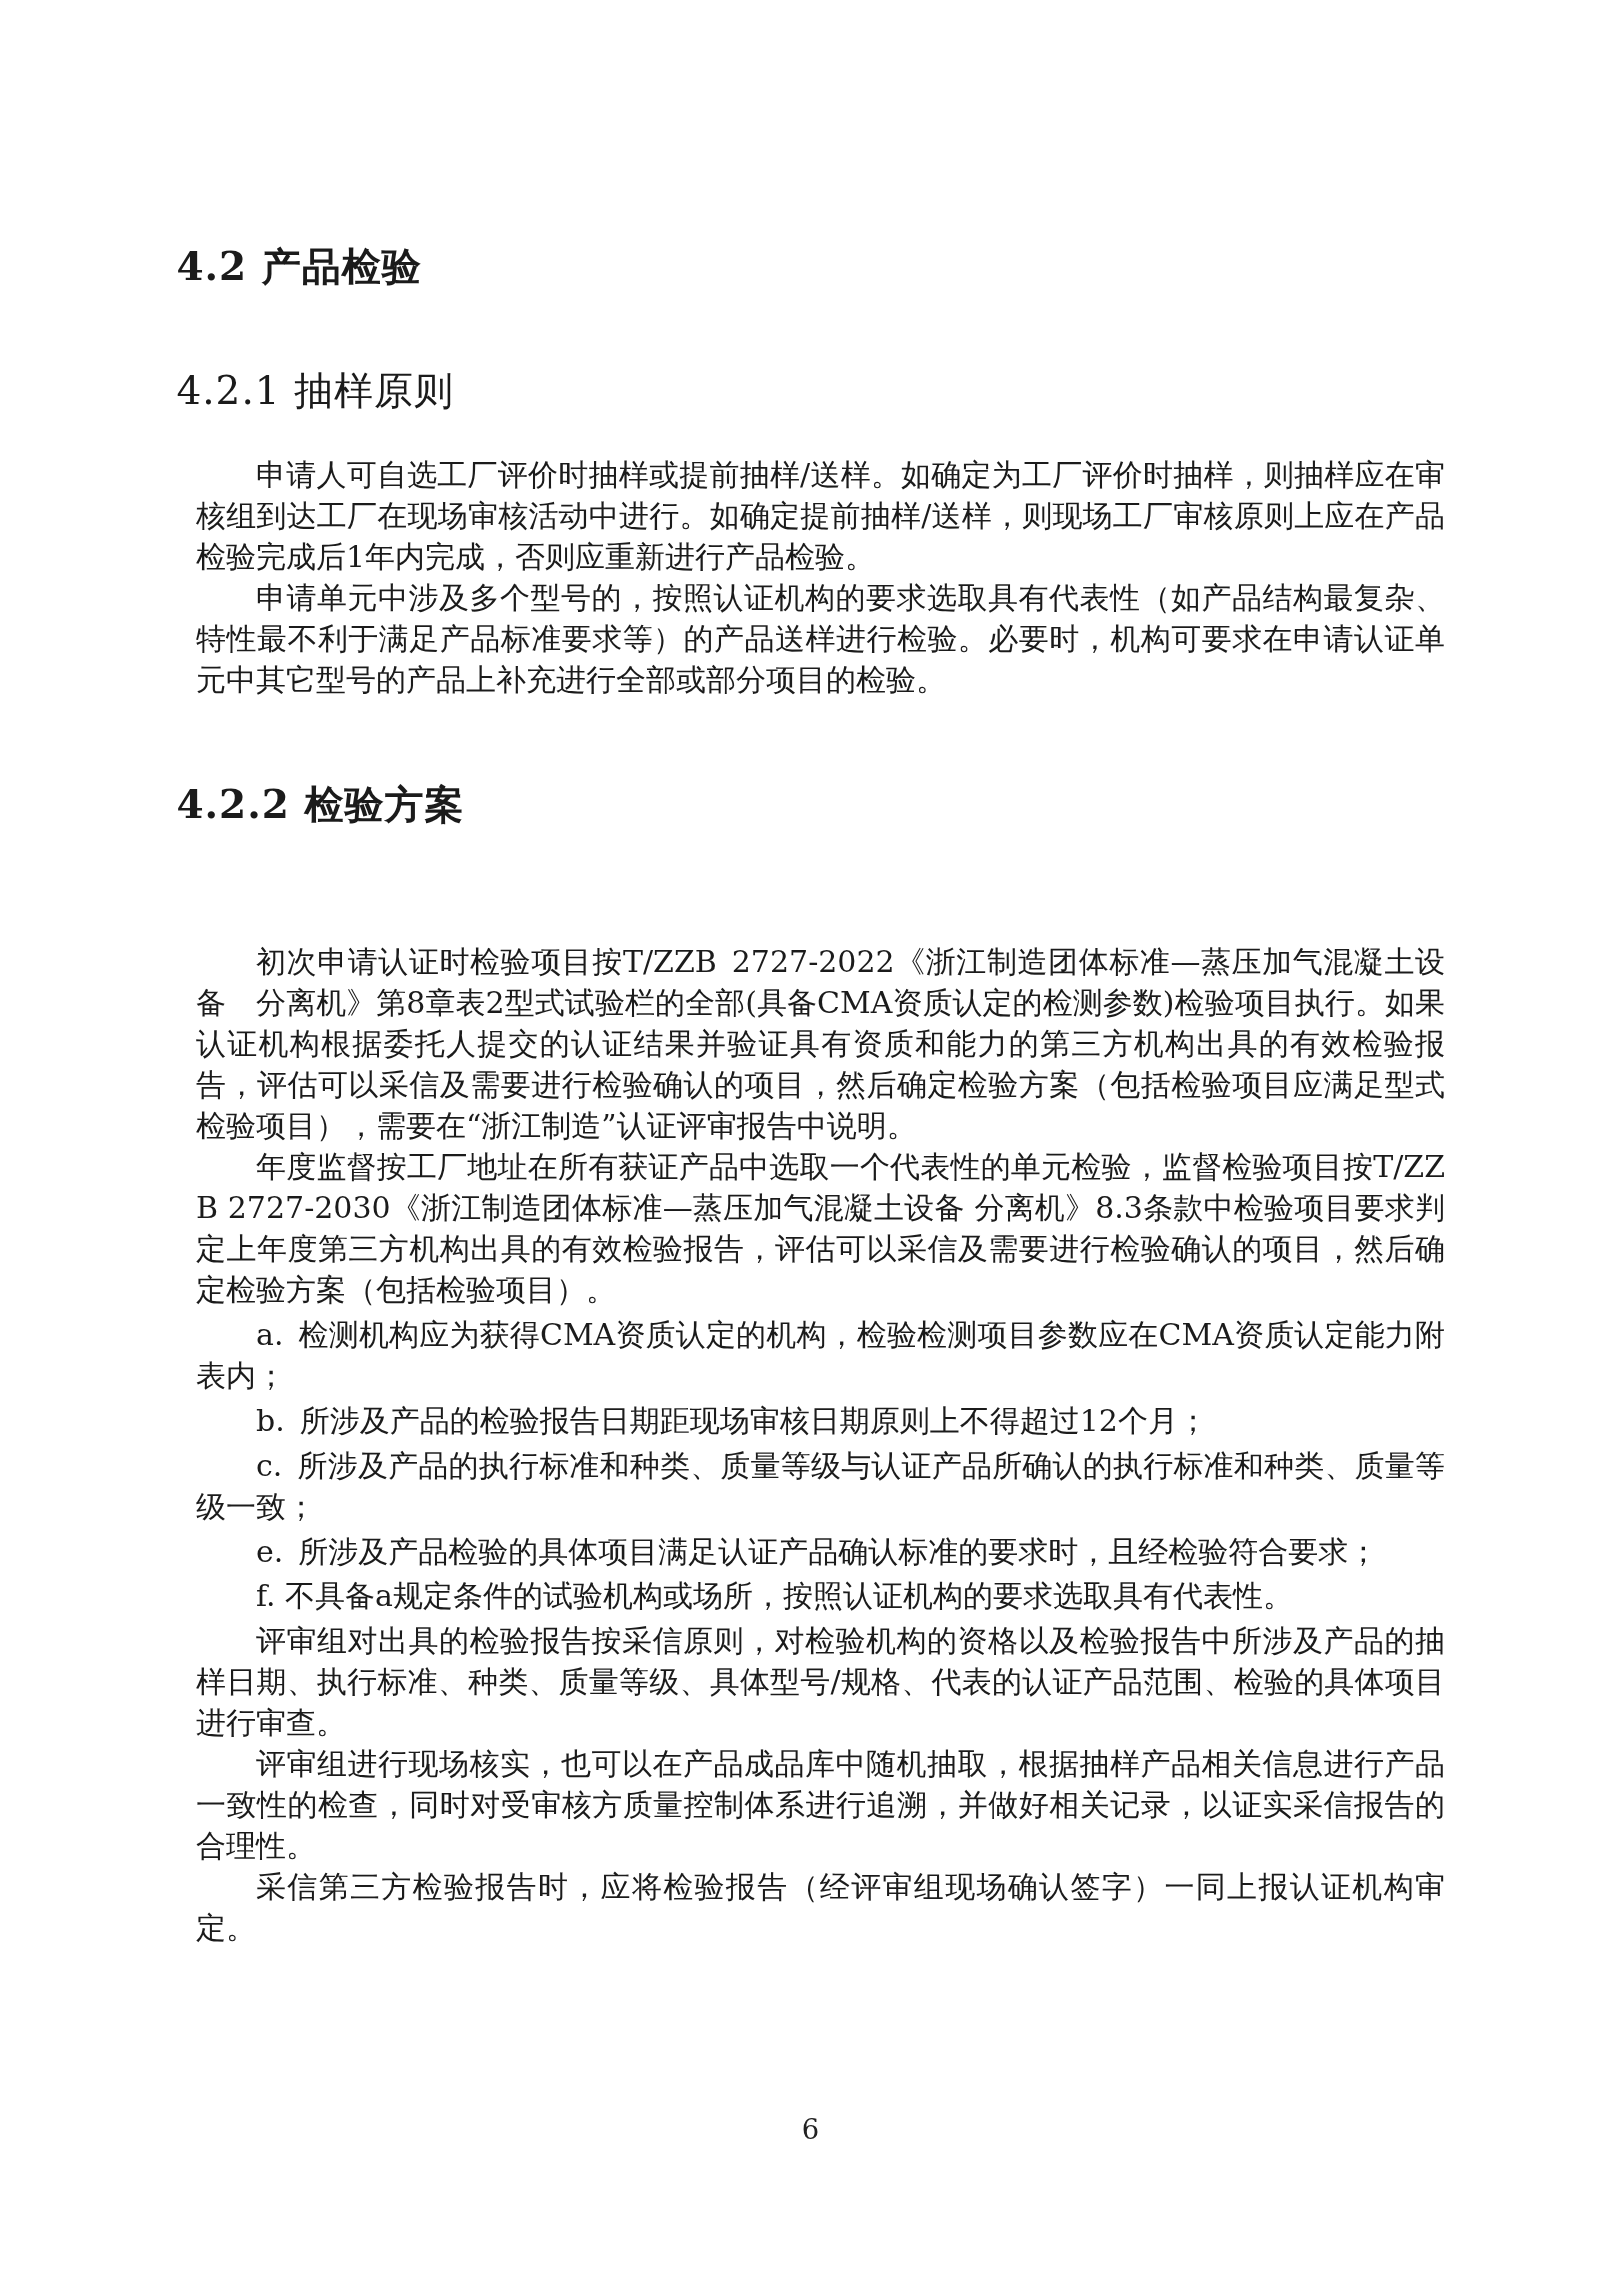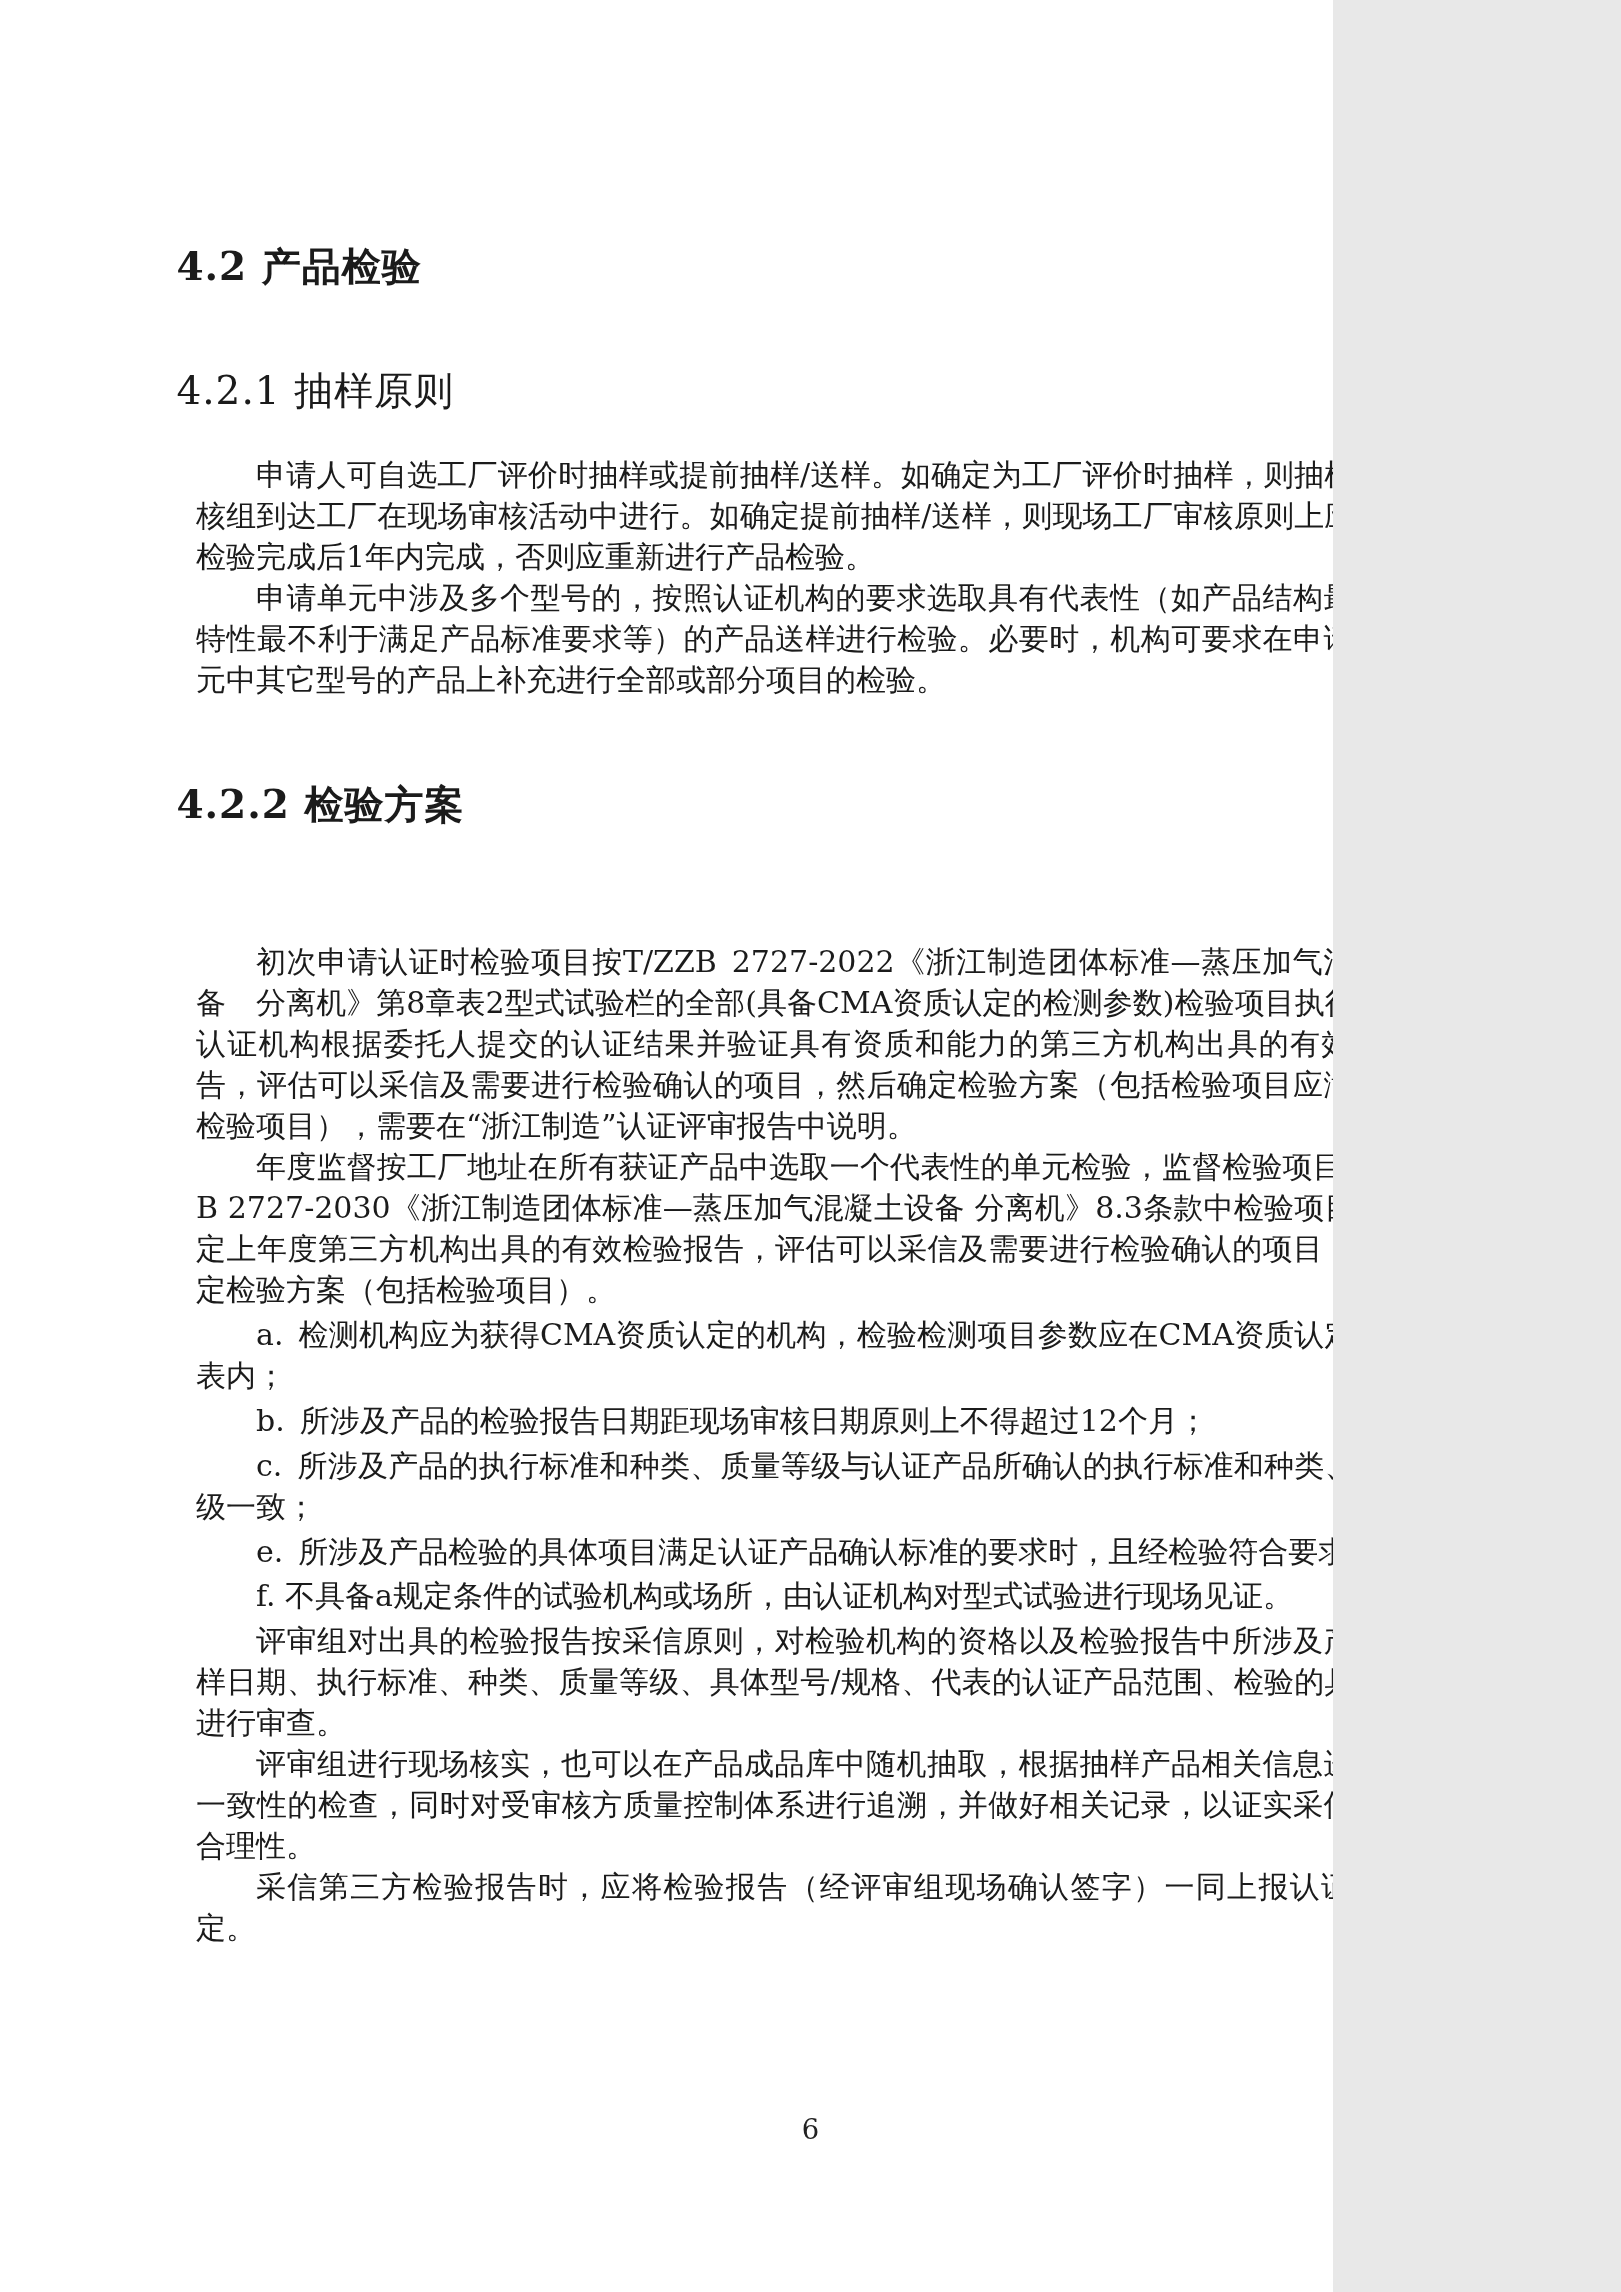--- a/index.html
+++ b/index.html
@@ -1,19 +1,19 @@
 <!DOCTYPE html>
 <html lang="zh"><head>
 <meta charset="utf-8">
 <style>
   html, body { margin: 0; padding: 0; }
   body { background: #e8e8e8; }
   .page {
     position: relative;
-    width: 1333px;
+    width: 1621px;
     height: 2293px;
     background: #ffffff;
     color: #1b1b1b;
     font-family: "DejaVu Serif", "Liberation Serif", serif;
     overflow: hidden;
   }
   .content {
     position: absolute;
     left: 196px;
     top: 0;
@@ -81,21 +81,21 @@
     <h3 class="h-sub2">4.2.2 检验方案</h3>
 
     <p class="body-p p-gap">初次申请认证时检验项目按T/ZZB 2727-2022《浙江制造团体标准—蒸压加气混凝土设备　分离机》第8章表2型式试验栏的全部(具备CMA资质认定的检测参数)检验项目执行。如果认证机构根据委托人提交的认证结果并验证具有资质和能力的第三方机构出具的有效检验报告，评估可以采信及需要进行检验确认的项目，然后确定检验方案（包括检验项目应满足型式检验项目），需要在“浙江制造”认证评审报告中说明。</p>
     <p class="body-p">年度监督按工厂地址在所有获证产品中选取一个代表性的单元检验，监督检验项目按T/ZZB 2727-2030《浙江制造团体标准—蒸压加气混凝土设备 分离机》8.3条款中检验项目要求判定上年度第三方机构出具的有效检验报告，评估可以采信及需要进行检验确认的项目，然后确定检验方案（包括检验项目）。</p>
 
     <div class="trust-list">
       <p class="body-p">a. 检测机构应为获得CMA资质认定的机构，检验检测项目参数应在CMA资质认定能力附表内；</p>
       <p class="body-p">b. 所涉及产品的检验报告日期距现场审核日期原则上不得超过12个月；</p>
       <p class="body-p">c. 所涉及产品的执行标准和种类、质量等级与认证产品所确认的执行标准和种类、质量等级一致；</p>
       <p class="body-p">e. 所涉及产品检验的具体项目满足认证产品确认标准的要求时，且经检验符合要求；</p>
-      <p class="body-p">f. 不具备a规定条件的试验机构或场所，由认证机构对型式试验进行现场见证。</p>
+      <p class="body-p">f. 不具备a规定条件的试验机构或场所，按照认证机构的要求选取具有代表性。</p>
     </div>
 
     <p class="body-p">评审组对出具的检验报告按采信原则，对检验机构的资格以及检验报告中所涉及产品的抽样日期、执行标准、种类、质量等级、具体型号/规格、代表的认证产品范围、检验的具体项目进行审查。</p>
     <p class="body-p">评审组进行现场核实，也可以在产品成品库中随机抽取，根据抽样产品相关信息进行产品一致性的检查，同时对受审核方质量控制体系进行追溯，并做好相关记录，以证实采信报告的合理性。</p>
     <p class="body-p">采信第三方检验报告时，应将检验报告（经评审组现场确认签字）一同上报认证机构审定。</p>
 
   </div>
 
   <div class="footer-pagenum">6</div>
 </div>

